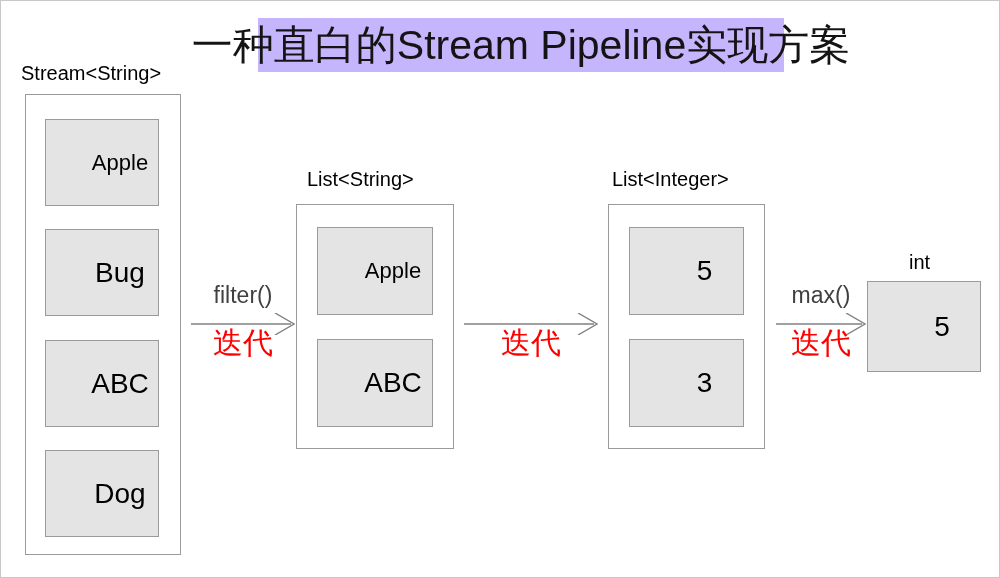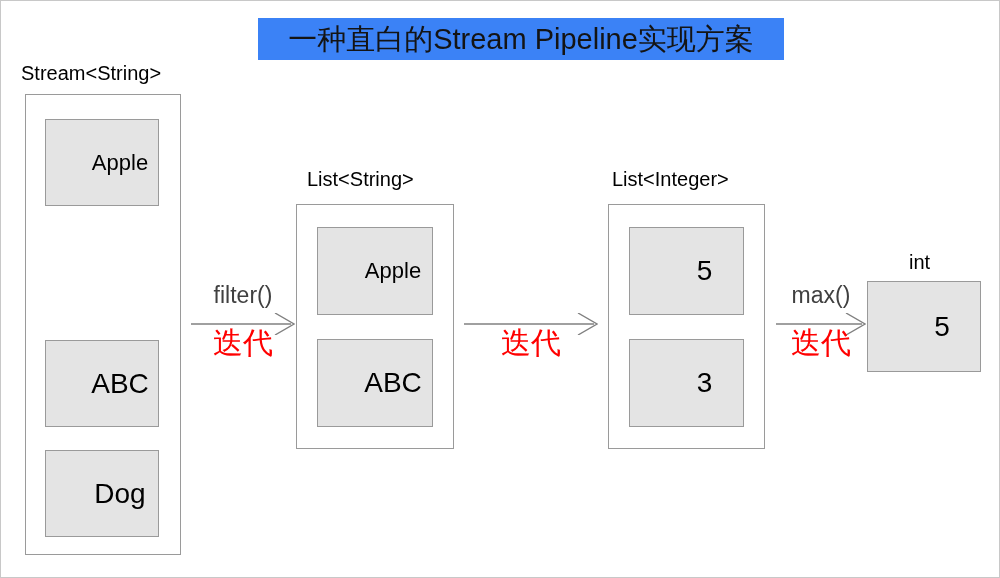--- a/index.html
+++ b/index.html
@@ -18,26 +18,26 @@
     font-family: "Liberation Sans", "DejaVu Sans", sans-serif;
     color: #000000;
   }
 
   
   #title {
     position: absolute;
     left: 257px;
     top: 17px;
     width: 526px;
-    height: 42px;
-    background: #3b82f6;
+    height: 54px;
+    background: #c4b5fd;
     display: flex;
     align-items: center;
     justify-content: center;
-    font-size: 29px;
+    font-size: 41px;
     line-height: 1;
     letter-spacing: 0px;
     color: #141414;
     white-space: nowrap;
   }
 
   
   .group-label {
     position: absolute;
     font-size: 20px;
@@ -108,20 +108,21 @@
 
 <div id="page">
 
   <div id="title">一种直白的Stream Pipeline实现方案</div>
 
   <div class="group-label" style="left:20px; top:62px;">Stream&lt;String&gt;</div>
 
   <div class="container-box" style="left:24px; top:93px; width:156px; height:461px;"></div>
 
   <div class="item-box fs-sm" style="left:44px; top:118px; width:114px; height:87px;">Apple</div>
+  <div class="item-box fs-lg" style="left:44px; top:228px; width:114px; height:87px;">Bug</div>
   <div class="item-box fs-lg" style="left:44px; top:339px; width:114px; height:87px;">ABC</div>
   <div class="item-box fs-lg" style="left:44px; top:449px; width:114px; height:87px;">Dog</div>
 
   <div class="arrow-group" style="left:190px; top:283px; width:104px; height:80px;">
     <div class="arrow-op">filter()</div>
     <svg class="arrow-svg" width="104" height="22" viewBox="0 0 104 22">
       <line x1="0" y1="11" x2="100" y2="11" stroke="#808080" stroke-width="1.4"></line>
       <polyline points="84,0 103,11 84,22" fill="none" stroke="#808080" stroke-width="1.4"></polyline>
     </svg>
     <div class="arrow-note">迭代</div>

